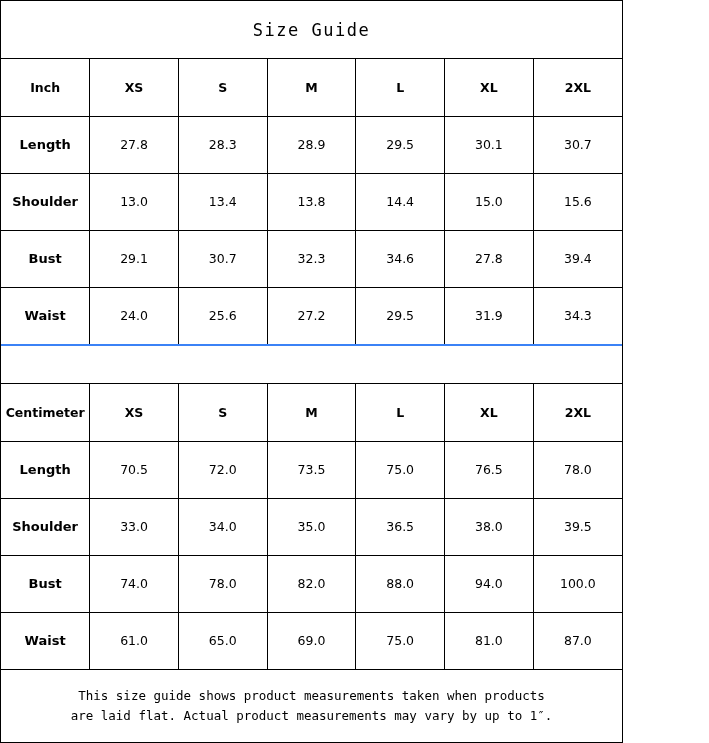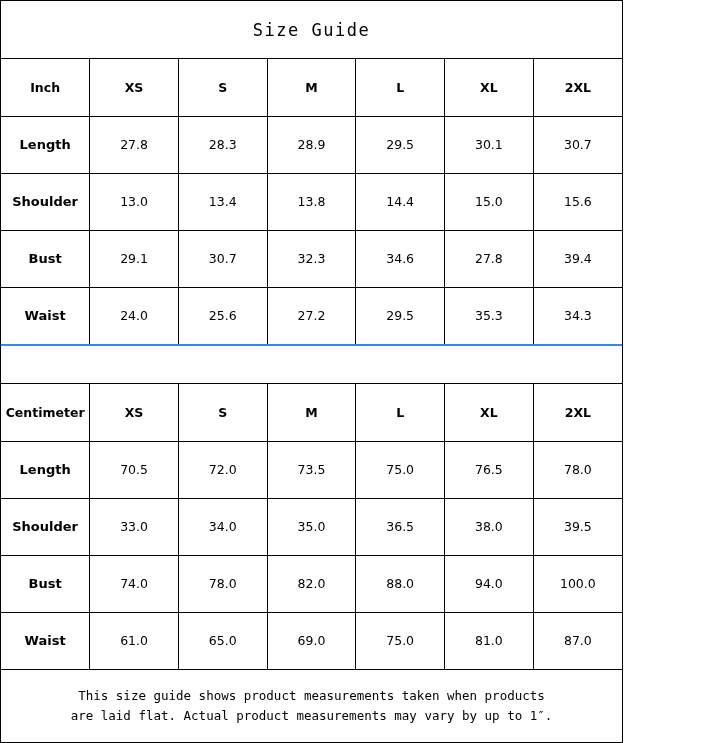--- a/index.html
+++ b/index.html
@@ -138,21 +138,21 @@
         <td>34.6</td>
         <td>27.8</td>
         <td>39.4</td>
       </tr>
       <tr>
         <td class="row-label">Waist</td>
         <td>24.0</td>
         <td>25.6</td>
         <td>27.2</td>
         <td>29.5</td>
-        <td>35.3</td>
+        <td>31.9</td>
         <td>34.3</td>
       </tr>
     </tbody>
       </table>
   </div>
 
   <div class="gap-row"></div>
 
   <div class="tbl-wrap last">
     <table>

